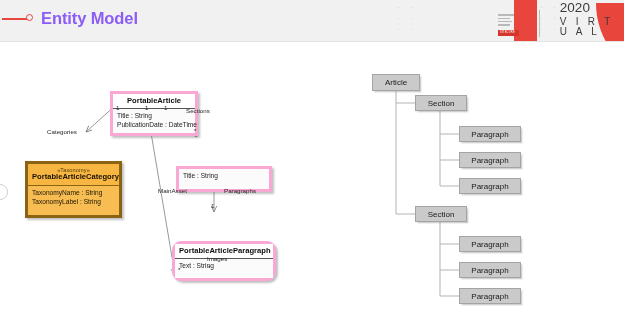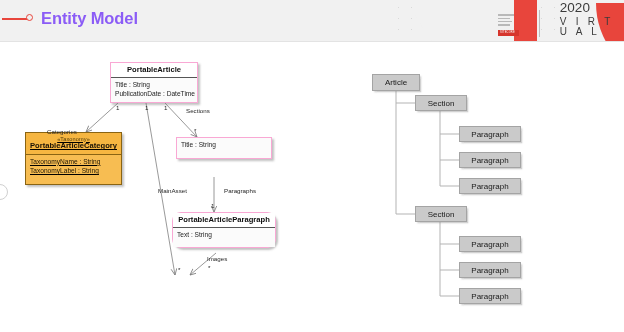--- a/index.html
+++ b/index.html
@@ -152,25 +152,26 @@
     position: absolute;
     left: -8px; top: 142px;
     width: 14px; height: 14px;
     border: 1.2px solid #d0d0d0;
     border-radius: 50%;
   }
 
   
   .uml {
     position: absolute;
-    border: 1px solid #f9a8d4;
+    border: 3px solid #f9a8d4;
     background: #ffffff;
     box-shadow: 2px 2px 2px rgba(120,120,120,0.45);
     box-sizing: border-box;
     z-index: 5;
+    margin-top: 29px;
   }
   .uml .hdr {
     border-bottom: 1px solid #555;
     text-align: center;
     font-weight: bold;
     font-size: 7.6px;
     color: #0d0d0d;
     padding: 2.5px 4px 2.5px;
     background: #ffffff;
     line-height: 1.15;
@@ -207,21 +208,21 @@
     border-bottom-color: #8a6413;
     color: #1a1205;
   }
   .uml.orange .stereo { color: #4e3a09; }
   .uml.orange .attrs { background: #f7bd52; }
   .uml.orange .attrs .row { color: #201704; }
   .uml.orange .footer-strip { background: #f7bd52; }
 
   
   #box-portablearticle   { left: 110px; top: 20px;  width: 88px; }
-  #box-category          { left: 25px;  top: 90px;  width: 97px; text-decoration: underline; }
+  #box-category          { left: 25px;  top: 90px;  width: 97px; }
   #box-section           { left: 176px; top: 95px;  width: 96px; }
   #box-paragraph         { left: 172px; top: 170px; width: 104px; border-radius: 9px; }
   #box-masset            { left: 142px; top: 233px; width: 70px; }
 
   
   .edge-label {
     position: absolute;
     font-size: 6.2px;
     color: #1f1f1f;
     white-space: nowrap;

